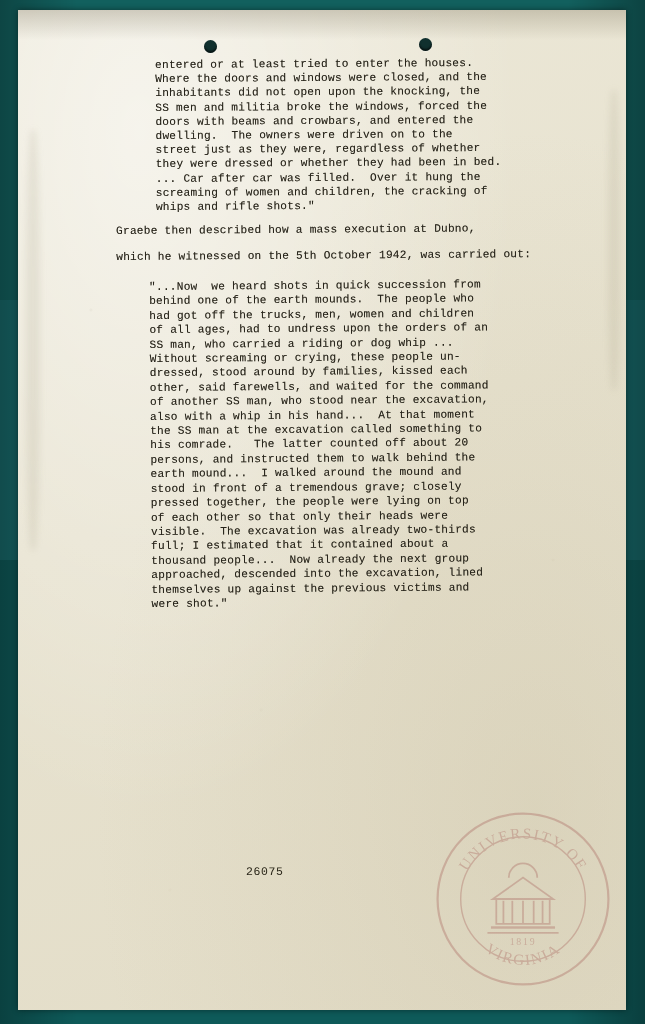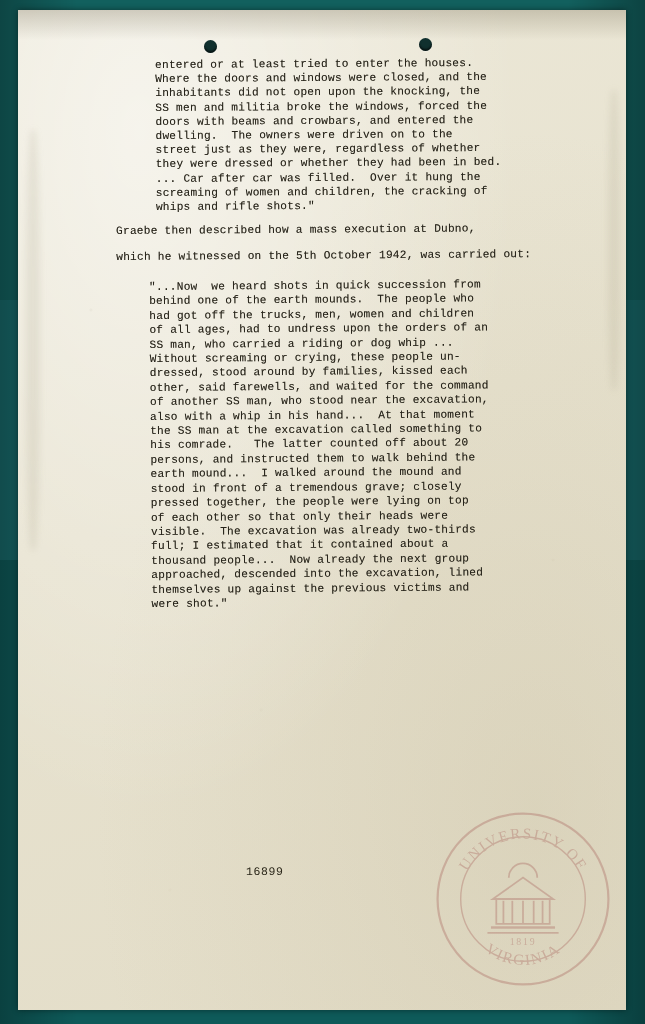--- a/index.html
+++ b/index.html
@@ -200,21 +200,21 @@
 pressed together, the people were lying on top
 of each other so that only their heads were
 visible.  The excavation was already two-thirds
 full; I estimated that it contained about a
 thousand people...  Now already the next group
 approached, descended into the excavation, lined
 themselves up against the previous victims and
 were shot."</div>
     </div>
 
-    <div class="page-number">16899</div>
+    <div class="page-number">26075</div>
 
     <div class="stamp">
       <svg viewBox="0 0 200 200" aria-hidden="true">
         <circle cx="100" cy="100" r="96" fill="none" stroke="#b0756c" stroke-width="2.5"></circle>
         <circle cx="100" cy="100" r="70" fill="none" stroke="#b0756c" stroke-width="1.6"></circle>
 
         <g stroke="#b0756c" stroke-width="2" fill="none">
           <path d="M70 128 h60 v-28 h-60 z"></path>
           <path d="M66 100 h68 l-34 -24 z"></path>
           <line x1="78" y1="128" x2="78" y2="102"></line>

